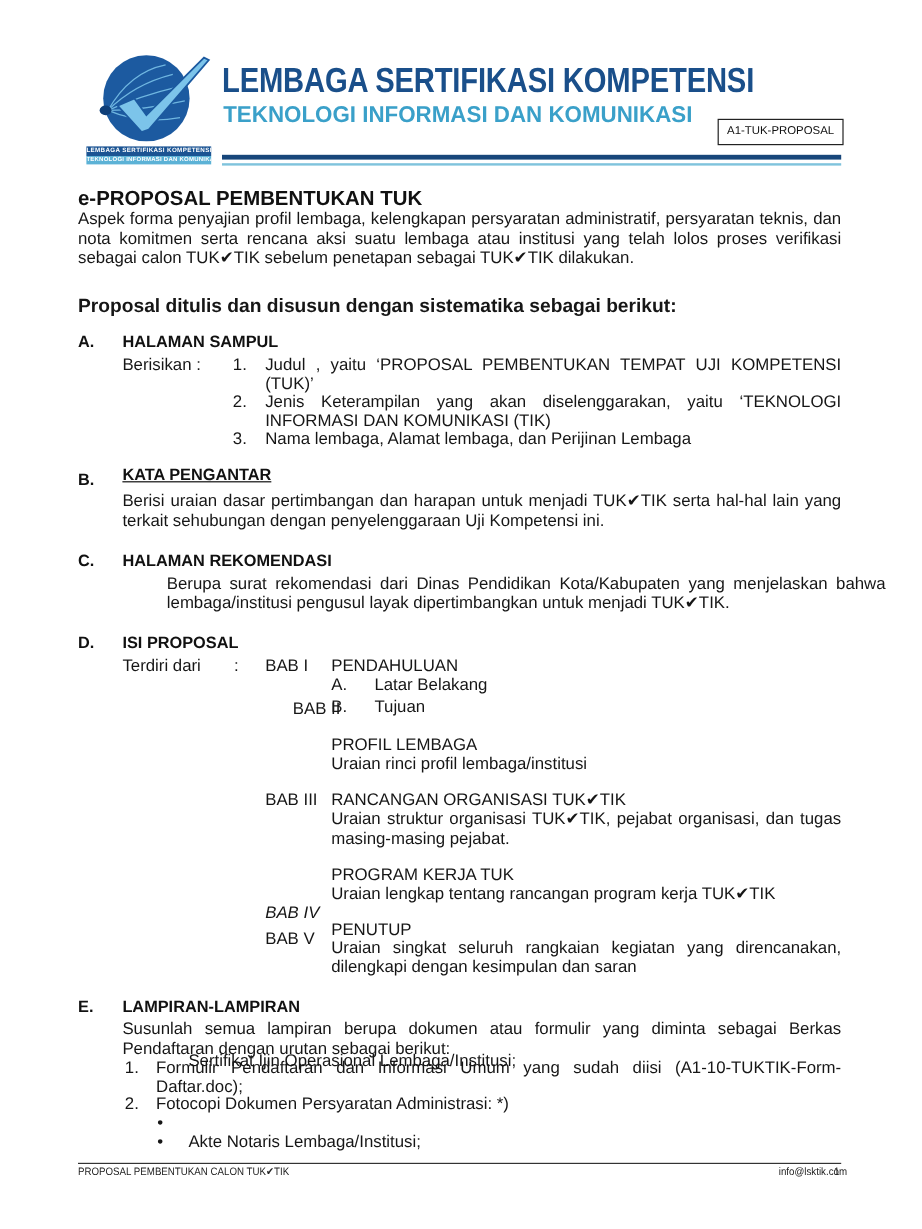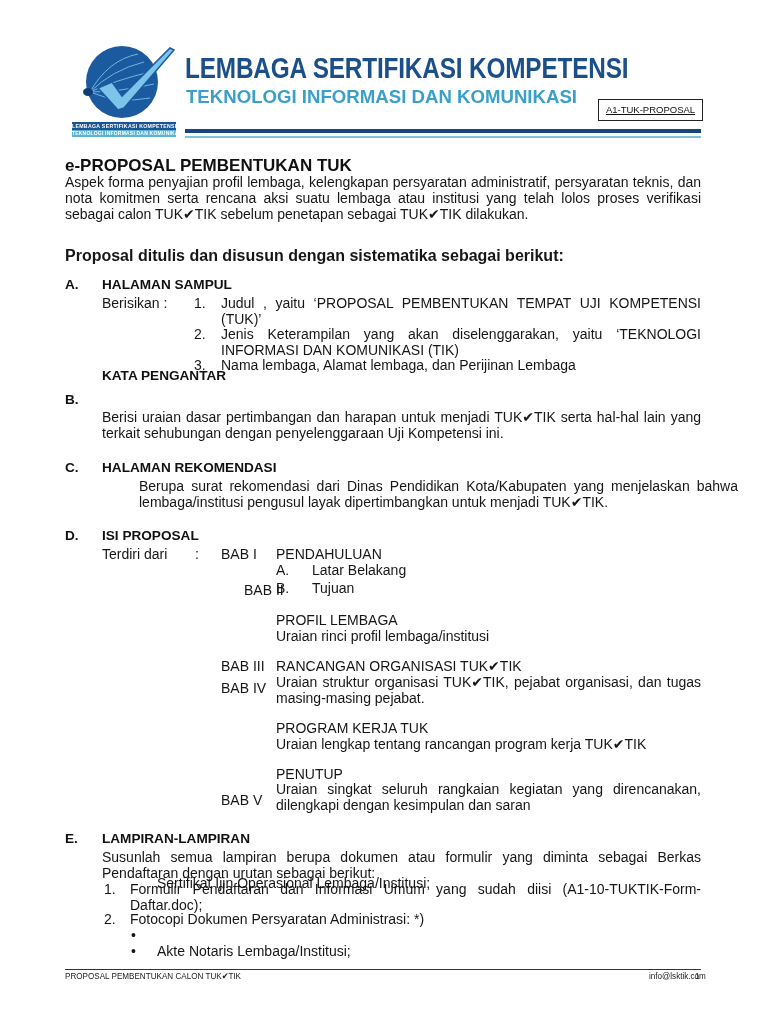--- a/index.html
+++ b/index.html
@@ -37,21 +37,21 @@
     <path d="M12 52 Q40 64 72 58" stroke="#6fb6e0" stroke-width="1" fill="none"></path>
     <ellipse cx="10" cy="52" rx="5" ry="4" fill="#0e3e78"></ellipse>
     <path d="M20 48 L34 42 L44 56 L92 8 L96 10 L46 68 L40 70 Z" fill="#7cc4ea" stroke="#1c5aa0" stroke-width="1.5"></path>
   </svg>
   <div class="abs logo-band1" style="left:-6px;top:82px;width:104px;height:8px;">LEMBAGA SERTIFIKASI KOMPETENSI</div>
   <div class="abs logo-band2" style="left:-6px;top:90px;width:104px;height:7px;">TEKNOLOGI INFORMASI DAN KOMUNIKASI</div>
 </div>
 
 <div class="abs hdr-title" style="left:185px;top:52px;">LEMBAGA SERTIFIKASI KOMPETENSI</div>
 <div class="abs hdr-sub" style="left:186px;top:86px;">TEKNOLOGI INFORMASI DAN KOMUNIKASI</div>
-<div class="abs code-box" style="left:598px;top:99px;width:103px;height:20px;text-decoration:underline;">A1-TUK-PROPOSAL</div>
+<div class="abs code-box" style="left:598px;top:99px;width:103px;height:20px;">A1-TUK-PROPOSAL</div>
 
 <div class="abs rule-dark" style="left:185px;top:129px;width:516px;"></div>
 <div class="abs rule-light" style="left:185px;top:136px;width:516px;"></div>
 
 <div class="abs doc-title" style="left:65px;top:156px;">e-PROPOSAL PEMBENTUKAN TUK</div>
 <div class="abs txt just" style="left:65px;top:174px;width:636px;">Aspek forma penyajian profil lembaga, kelengkapan persyaratan administratif, persyaratan teknis, dan nota komitmen serta rencana aksi suatu lembaga atau institusi yang telah lolos proses verifikasi sebagai calon TUK✔TIK sebelum penetapan sebagai TUK✔TIK dilakukan.</div>
 
 <div class="abs txt bold" style="left:65px;top:248px;font-size:16px;">Proposal ditulis dan disusun dengan sistematika sebagai berikut:</div>
 
 <div class="abs sec-letter" style="left:65px;top:277px;">A.</div>
@@ -59,21 +59,21 @@
 <div class="abs txt" style="left:102px;top:295px;">Berisikan :</div>
 
 <div class="abs txt" style="left:194px;top:295px;">1.</div>
 <div class="abs txt just" style="left:221px;top:295px;width:480px;">Judul , yaitu ‘PROPOSAL PEMBENTUKAN TEMPAT UJI KOMPETENSI (TUK)’</div>
 <div class="abs txt" style="left:194px;top:326px;">2.</div>
 <div class="abs txt just" style="left:221px;top:326px;width:480px;">Jenis Keterampilan yang akan diselenggarakan, yaitu ‘TEKNOLOGI INFORMASI DAN KOMUNIKASI (TIK)</div>
 <div class="abs txt" style="left:194px;top:357px;">3.</div>
 <div class="abs txt" style="left:221px;top:357px;width:480px;">Nama lembaga, Alamat lembaga, dan Perijinan Lembaga</div>
 
 <div class="abs sec-letter" style="left:65px;top:392px;">B.</div>
-<div class="abs sec-title" style="left:102px;top:368px;">KATA PENGANTAR</div>
+<div class="abs sec-title" style="left:102px;top:388px;text-decoration:underline;">KATA PENGANTAR</div>
 <div class="abs txt just" style="left:102px;top:409px;width:599px;">Berisi uraian dasar pertimbangan dan harapan untuk menjadi TUK✔TIK serta hal-hal lain yang terkait sehubungan dengan penyelenggaraan Uji Kompetensi ini.</div>
 
 <div class="abs sec-letter" style="left:65px;top:460px;">C.</div>
 <div class="abs sec-title" style="left:102px;top:460px;">HALAMAN REKOMENDASI</div>
 <div class="abs txt just" style="left:102px;top:478px;width:599px;margin-left:37px;">Berupa surat rekomendasi dari Dinas Pendidikan Kota/Kabupaten yang menjelaskan bahwa lembaga/institusi  pengusul layak dipertimbangkan untuk menjadi TUK✔TIK.</div>
 
 <div class="abs sec-letter" style="left:65px;top:528px;">D.</div>
 <div class="abs sec-title" style="left:102px;top:528px;">ISI PROPOSAL</div>
 <div class="abs txt" style="left:102px;top:546px;">Terdiri dari</div>
 <div class="abs txt" style="left:195px;top:546px;">:</div>
@@ -86,25 +86,25 @@
 <div class="abs txt" style="left:312px;top:580px;">Tujuan</div>
 
 <div class="abs txt" style="left:221px;top:582px;margin-left:23px;">BAB II</div>
 <div class="abs txt" style="left:276px;top:612px;">PROFIL LEMBAGA</div>
 <div class="abs txt" style="left:276px;top:628px;width:425px;">Uraian rinci profil lembaga/institusi</div>
 
 <div class="abs txt" style="left:221px;top:658px;">BAB III</div>
 <div class="abs txt" style="left:276px;top:658px;">RANCANGAN ORGANISASI TUK✔TIK</div>
 <div class="abs txt just" style="left:276px;top:674px;width:425px;">Uraian struktur organisasi TUK✔TIK, pejabat organisasi, dan tugas masing-masing pejabat.</div>
 
-<div class="abs txt" style="left:221px;top:680px;">BAB IV</div>
+<div class="abs txt" style="left:221px;top:752px;font-style:italic;">BAB IV</div>
 <div class="abs txt" style="left:276px;top:720px;">PROGRAM KERJA TUK</div>
 <div class="abs txt" style="left:276px;top:736px;width:425px;">Uraian lengkap tentang rancangan program kerja TUK✔TIK</div>
 
-<div class="abs txt" style="left:221px;top:792px;">BAB V</div>
+<div class="abs txt" style="left:221px;top:774px;">BAB V</div>
 <div class="abs txt" style="left:276px;top:766px;">PENUTUP</div>
 <div class="abs txt just" style="left:276px;top:781px;width:425px;">Uraian singkat seluruh rangkaian kegiatan yang direncanakan, dilengkapi dengan kesimpulan dan saran</div>
 
 <div class="abs sec-letter" style="left:65px;top:831px;">E.</div>
 <div class="abs sec-title" style="left:102px;top:831px;">LAMPIRAN-LAMPIRAN</div>
 <div class="abs txt just" style="left:102px;top:849px;width:599px;">Susunlah semua lampiran berupa dokumen atau formulir yang diminta sebagai Berkas Pendaftaran dengan urutan sebagai berikut:</div>
 
 <div class="abs txt" style="left:104px;top:881px;">1.</div>
 <div class="abs txt just" style="left:130px;top:881px;width:571px;">Formulir Pendaftaran dan Informasi Umum yang sudah diisi (A1-10-TUKTIK-Form-Daftar.doc);</div>
 <div class="abs txt" style="left:104px;top:911px;">2.</div>

